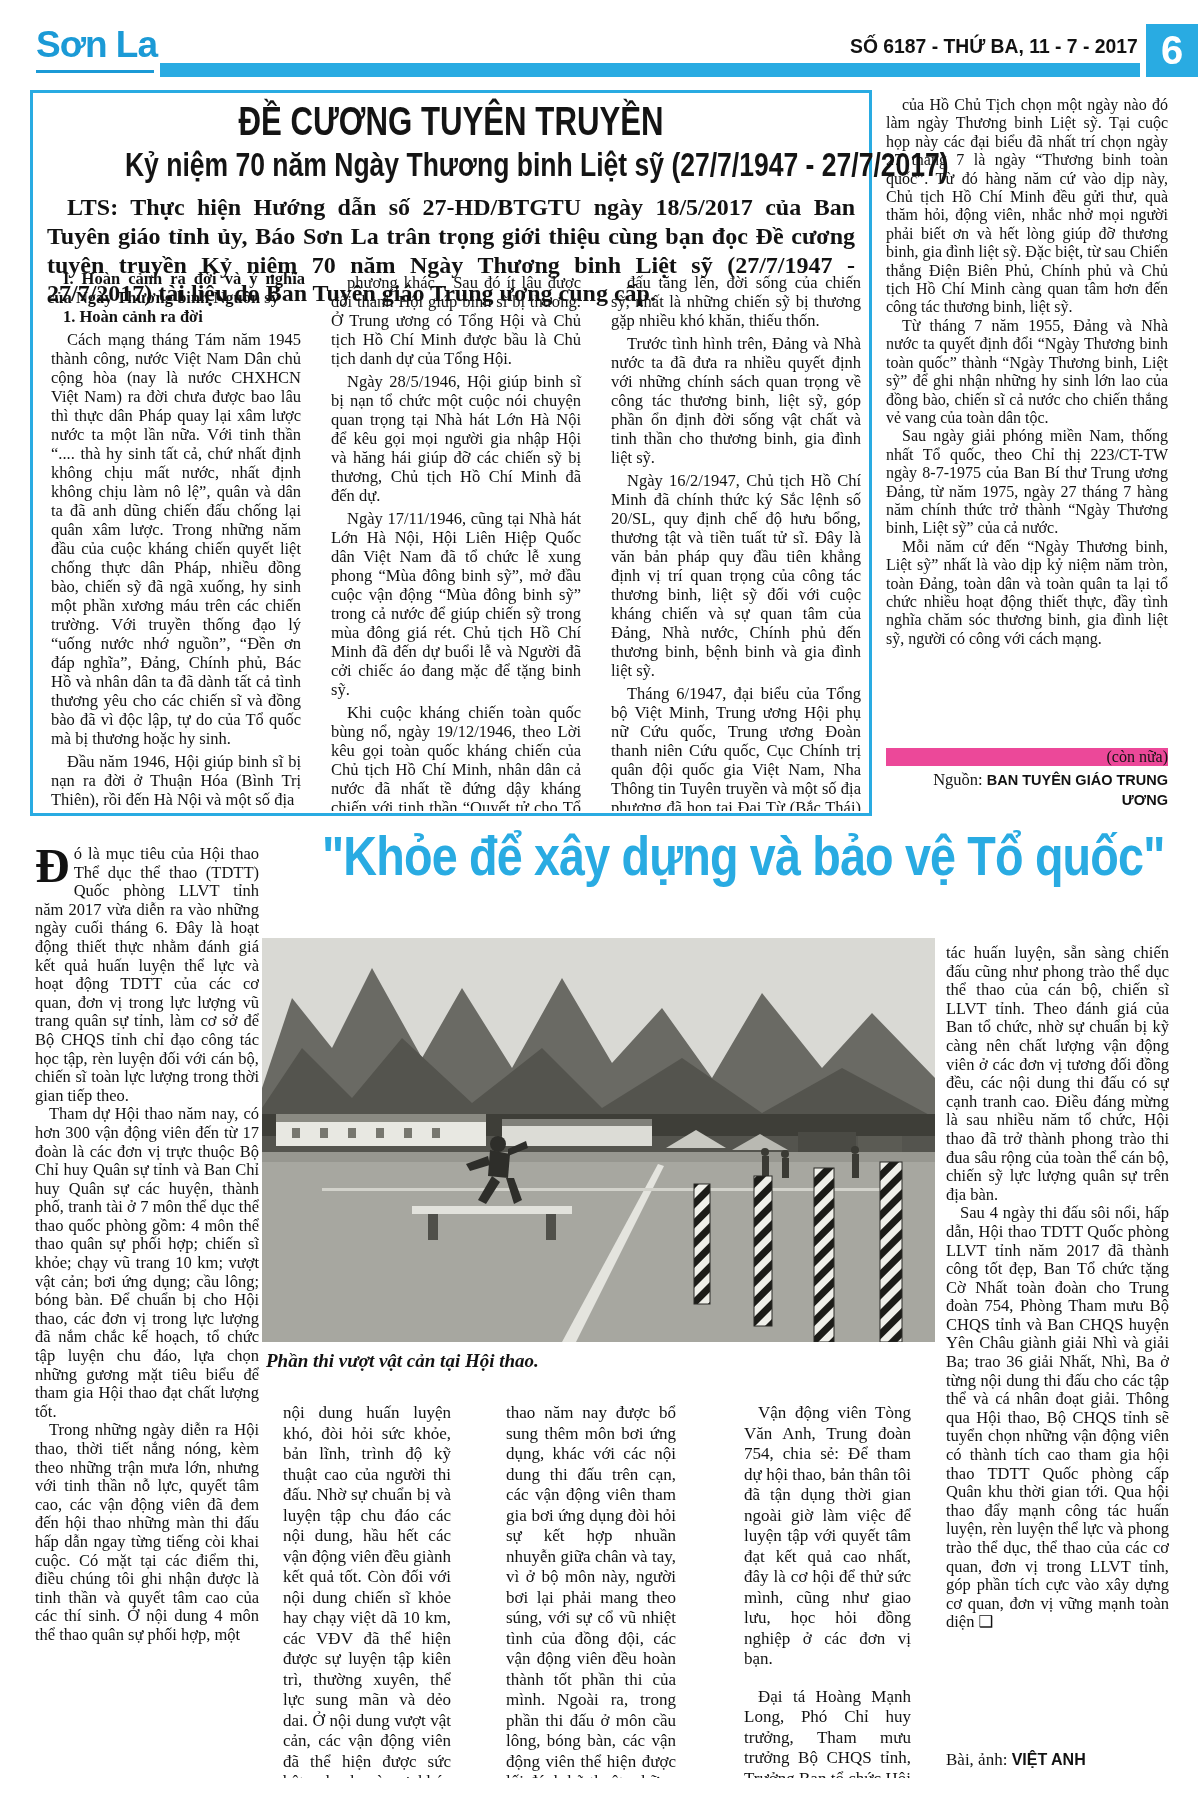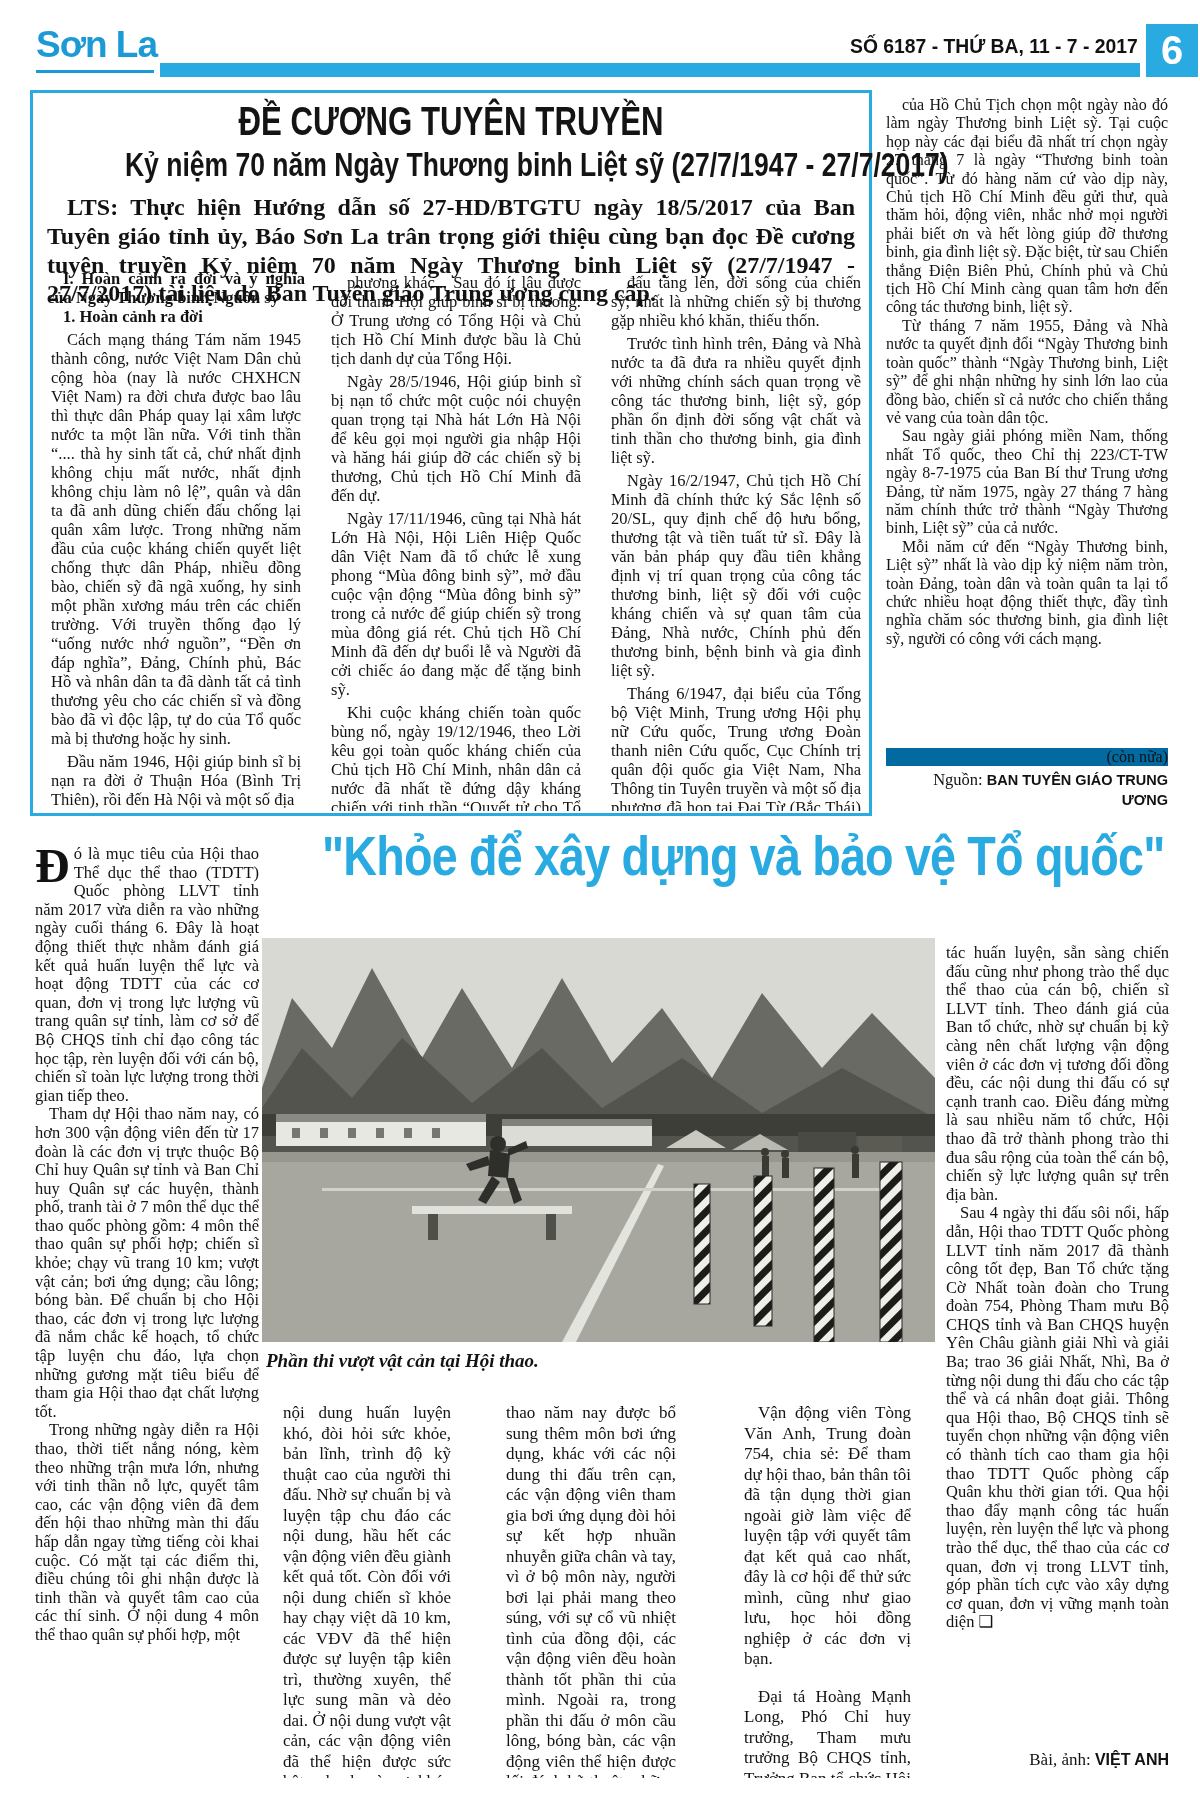--- a/index.html
+++ b/index.html
@@ -24,21 +24,21 @@
   .lede{position:absolute;left:14px;right:14px;top:100px;font-weight:bold;font-size:24px;line-height:1.2;
         text-align:justify;text-indent:20px;}
   .tcol{position:absolute;top:176px;width:258px;height:542px;overflow:hidden;
         font-size:16.5px;line-height:19px;text-align:justify;}
   .tcol p{margin:4px;text-indent:16px;}
   .tcol .subhead{font-weight:bold;text-indent:16px;}
   .tcol1{left:14px;} .tcol2{left:294px;} .tcol3{left:574px;}
   .col4{position:absolute;left:886px;top:96px;width:282px;height:650px;overflow:hidden;
         font-size:16px;line-height:18.4px;text-align:justify;}
   .col4 p{margin:0;text-indent:16px;}
-  .cont-note{position:absolute;left:886px;top:748px;width:282px;text-align:right;font-size:16px;background:#0369a1;}
+  .cont-note{position:absolute;left:886px;top:748px;width:282px;text-align:right;font-size:16px;background:#ec4899;}
   .source-line{position:absolute;left:886px;top:770px;width:282px;text-align:right;background:#fff;font-size:16.5px;}
   .source-line .src-name{font-family:"Liberation Sans",sans-serif;font-weight:bold;font-size:14.5px;}
   
   .b-headline{position:absolute;left:262px;top:824px;width:800px;text-align:center;color:#29abe2;
               font-family:"Liberation Sans",sans-serif;font-weight:bold;font-size:55px;white-space:nowrap;
               transform:scaleX(.85);transform-origin:center;letter-spacing:-1px;}
   .bleft{position:absolute;left:35px;top:845px;width:224px;height:930px;overflow:hidden;
          font-size:16.5px;line-height:18.6px;text-align:justify;}
   .bleft p{margin:0;text-indent:14px;}
   .bleft p.first{text-indent:0;}
@@ -47,21 +47,21 @@
   .photo svg{display:block;width:100%;height:100%;}
   .caption{position:absolute;left:266px;top:1350px;width:620px;font-weight:bold;font-style:italic;font-size:19px;}
   .bcol{position:absolute;top:1386px;height:392px;overflow:hidden;font-size:17px;line-height:20.5px;text-align:justify;}
   .bcol p{margin:17px;text-indent:14px;}
   .bcol p.nofirst{text-indent:0;}
   .bcolA{left:266px;width:202px;} .bcolB{left:489px;width:204px;} .bcolC{left:727px;width:201px;}
   .bright{position:absolute;left:946px;top:944px;width:223px;height:800px;overflow:hidden;
           font-size:16.5px;line-height:18.6px;text-align:justify;}
   .bright p{margin:0;text-indent:14px;}
   .bright p.nofirst{text-indent:0;}
-  .byline{position:absolute;left:946px;top:1750px;width:223px;text-align:right;background:#fff;font-size:17px;}
+  .byline{position:absolute;left:946px;top:1750px;width:223px;background:#fff;font-size:17px;}
   .byline .by-name{font-family:"Liberation Sans",sans-serif;font-weight:bold;font-size:16px;}
 </style>
 </head>
 <body>
 
 <div id="page">
 
   <div class="masthead">Sơn La</div>
   <div class="masthead-rule"></div>
   <div class="header-bar"></div>

